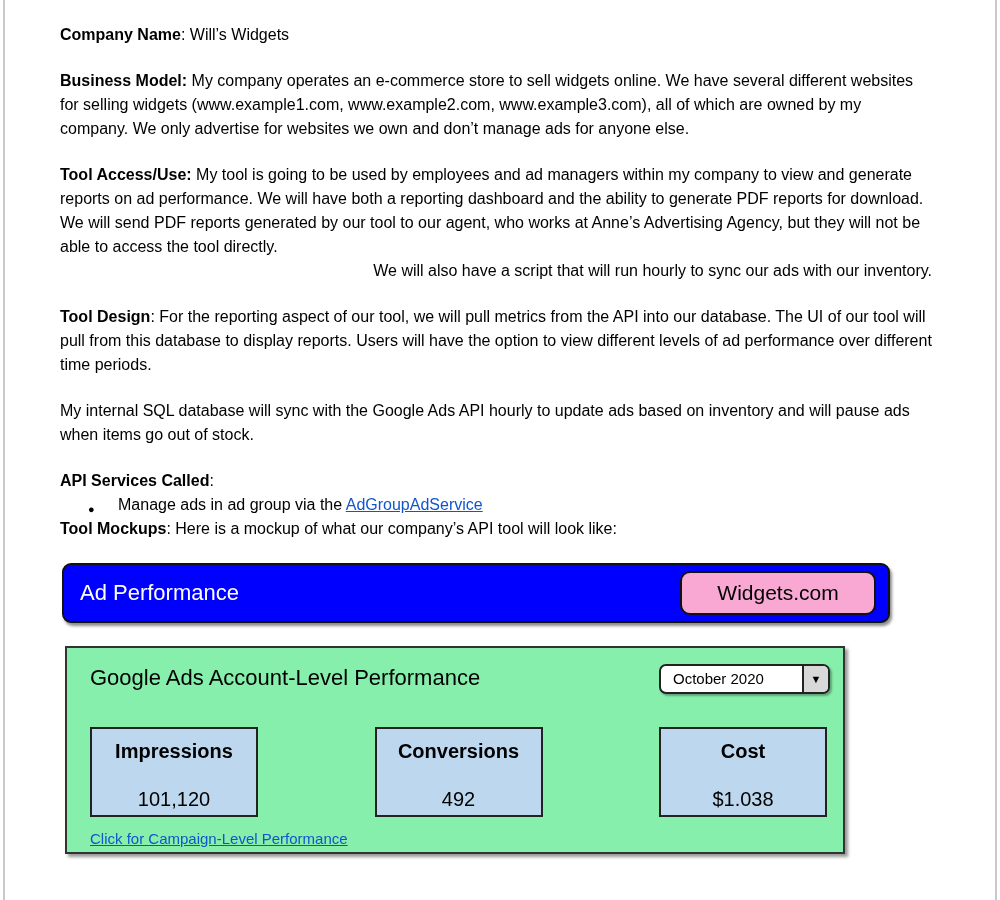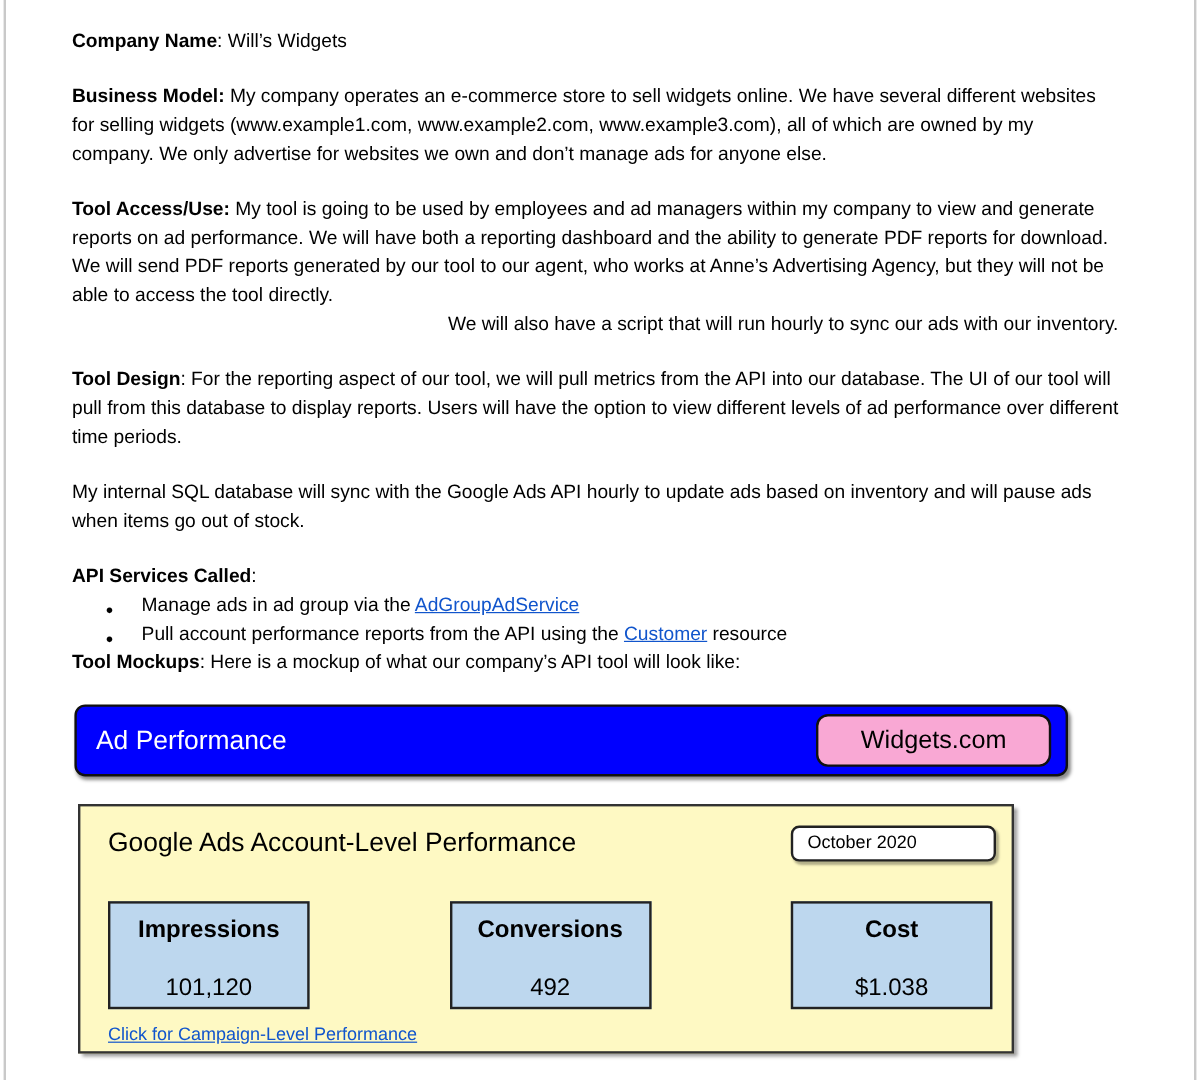--- a/index.html
+++ b/index.html
@@ -37,31 +37,31 @@
   .site-button {
     width: 196px; height: 44px; background: #f9a8d4;
     border: 2px solid #111111; border-radius: 10px;
     font-size: 21px; color: #000000; cursor: pointer;
     display: flex; align-items: center; justify-content: center;
     font-family: "Liberation Sans", sans-serif;
   }
 
   .panel {
     margin-top: 23px; margin-left: 5px; width: 780px; height: 208px;
-    background: #fef9c3; border: 2px solid #333333;
+    background: #86efac; border: 2px solid #333333;
     box-shadow: 3px 3px 3px rgba(0,0,0,0.4);
     padding: 15px 13px 0 23px;
   }
   .panel-head { display: flex; align-items: flex-start; justify-content: space-between; }
   .panel-title { font-size: 22px; line-height: 30px; padding-left: 0px; }
   .dropdown {
     width: 171px; height: 30px; background: #ffffff;
     border: 2px solid #222222; border-radius: 7px;
     display: flex; align-items: stretch; cursor: pointer; overflow: hidden;
-    box-shadow: 2px 2px 2px rgba(0,0,0,0.3); margin-top: 1px; flex-direction: column;
+    box-shadow: 2px 2px 2px rgba(0,0,0,0.3); margin-top: 1px;
   }
   .dropdown-value {
     flex: 1; font-size: 15px; line-height: 26px; padding-left: 12px; color: #000;
   }
   .dropdown-arrow {
     width: 26px; background: #d8d8d8; border-left: 2px solid #222222;
     display: flex; align-items: center; justify-content: center;
     font-size: 11px; color: #000;
   }
   .cards {
@@ -91,21 +91,20 @@
 
   <p class="para"><b>Tool Access/Use:</b><span> My tool is going to be used by employees and ad managers within my company to view and generate reports on ad performance. We will have both a reporting dashboard and the ability to generate PDF reports for download. We will send PDF reports generated by our tool to our agent, who works at Anne’s Advertising Agency, but they will not be able to access the tool directly.</span><span class="block-line">We will also have a script that will run hourly to sync our ads with our inventory.</span></p>
 
   <p class="para"><b>Tool Design</b><span>: For the reporting aspect of our tool, we will pull metrics from the API into our database. The UI of our tool will pull from this database to display reports. Users will have the option to view different levels of ad performance over different time periods.</span></p>
 
   <p class="para"><span>My internal SQL database will sync with the Google Ads API hourly to update ads based on inventory and will pause ads when items go out of stock.</span></p>
 
   <p style="margin-bottom:0;"><b>API Services Called</b><span>:</span></p>
   <ul class="bullets para">
     <li class="bullet-row"><span>Manage ads in ad group via the </span><a class="doclink">AdGroupAdService</a><span></span></li>
-    <li class="bullet-row"><span>Pull account performance reports from the API using the </span><a class="doclink">Customer</a><span> resource</span></li>
   </ul>
 
   <p class="para"><b>Tool Mockups</b><span>: Here is a mockup of what our company’s API tool will look like:</span></p>
 
   <div class="mock-header">
     <span class="mock-header-title">Ad Performance</span>
     <button class="site-button">Widgets.com</button>
   </div>
 
   <div class="panel">

